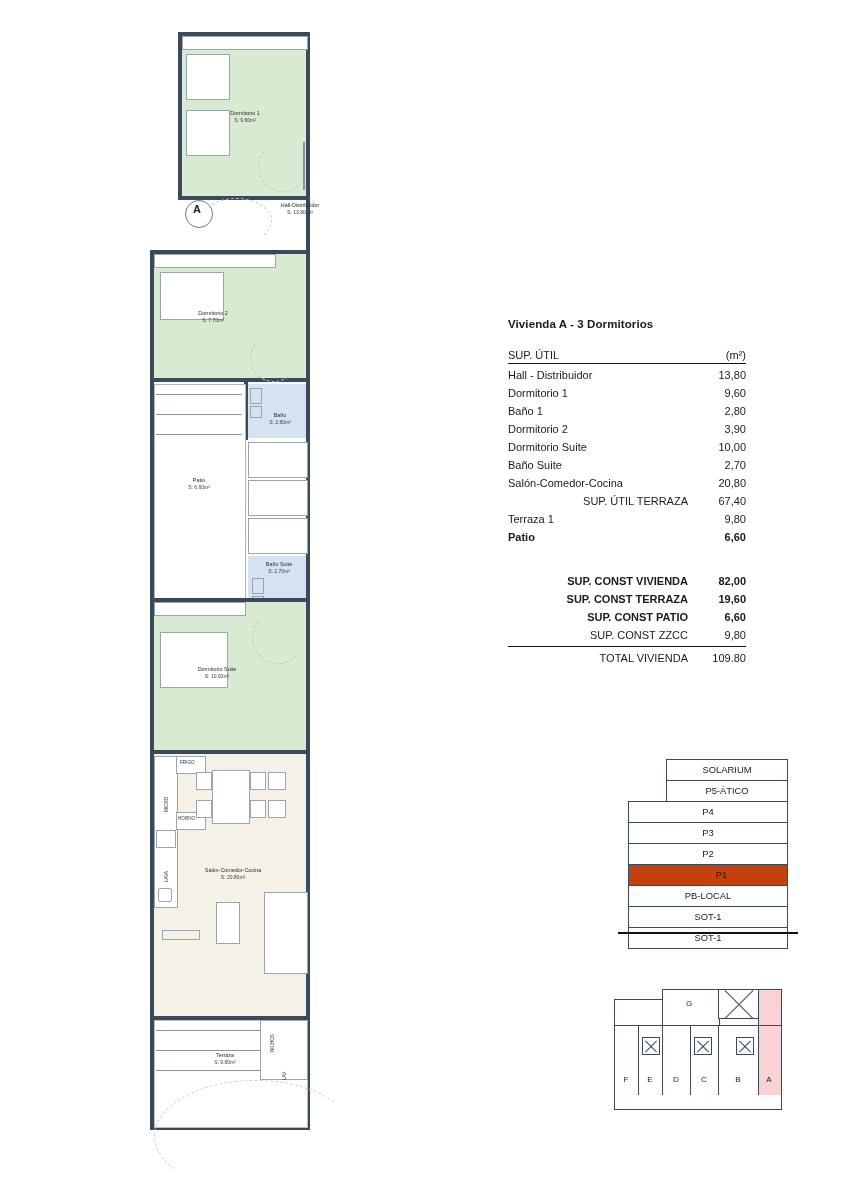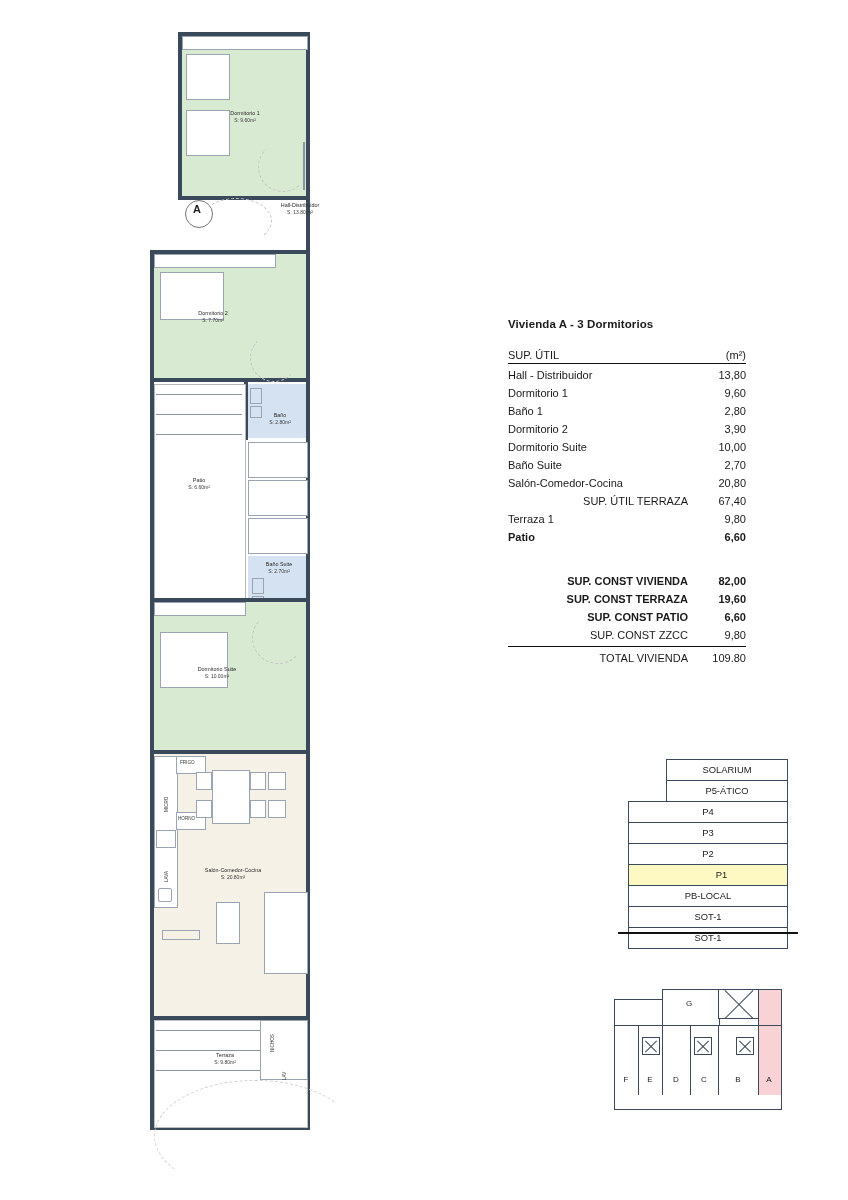--- a/index.html
+++ b/index.html
@@ -36,21 +36,21 @@
   .row .v{text-align:right;min-width:40px;}
   .hdr{border-bottom:1px solid #111;padding-bottom:2px;margin-bottom:2px;}
   .row.right-align .k{flex:1;text-align:right;padding-right:18px;}
   .rule{height:1px;background:#111;margin:2px 0 2px 0;}
   .bold{font-weight:bold;}
   .sp{height:26px;}
 
   
   #floors{position:absolute;left:628px;top:735px;width:160px;font-size:9.4px;margin-top:25px;}
   .fl{border:1px solid #3b4a5a;height:20px;line-height:20px;text-align:center;margin-top:-1px;background:#fff;}
-  .fl.hl{background:#fef9c3;padding-left:27px;}
+  .fl.hl{background:#c2410c;padding-left:27px;}
   .fl.indent{margin-left:38px;width:120px;}
   .groundline{position:absolute;left:-10px;top:172px;width:180px;height:1.5px;background:#111;}
 
   
   #bkey{position:absolute;left:610px;top:985px;width:185px;height:150px;}
   #bkey .bx{position:absolute;border:1px solid #3b4a5a;background:#fff;}
   #bkey .hl{background:#f8d2d4;}
   #bkey .t{position:absolute;font-size:8px;text-align:center;width:18px;}
   #bkey .x{position:absolute;border:1px solid #3b4a5a;}
   #bkey .x:before,#bkey .x:after{content:"";position:absolute;left:0;top:50%;width:100%;height:1px;background:#3b4a5a;transform-origin:center;}

